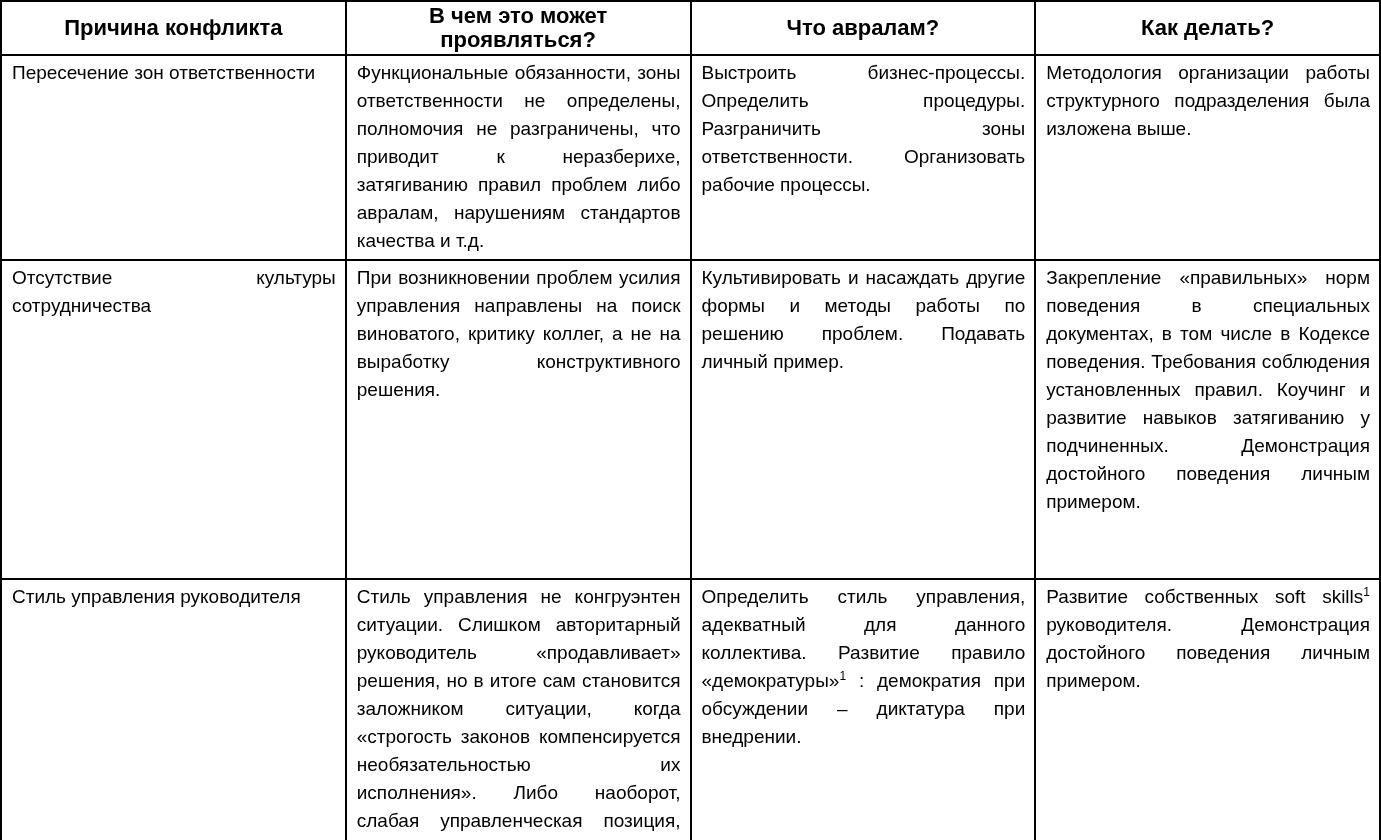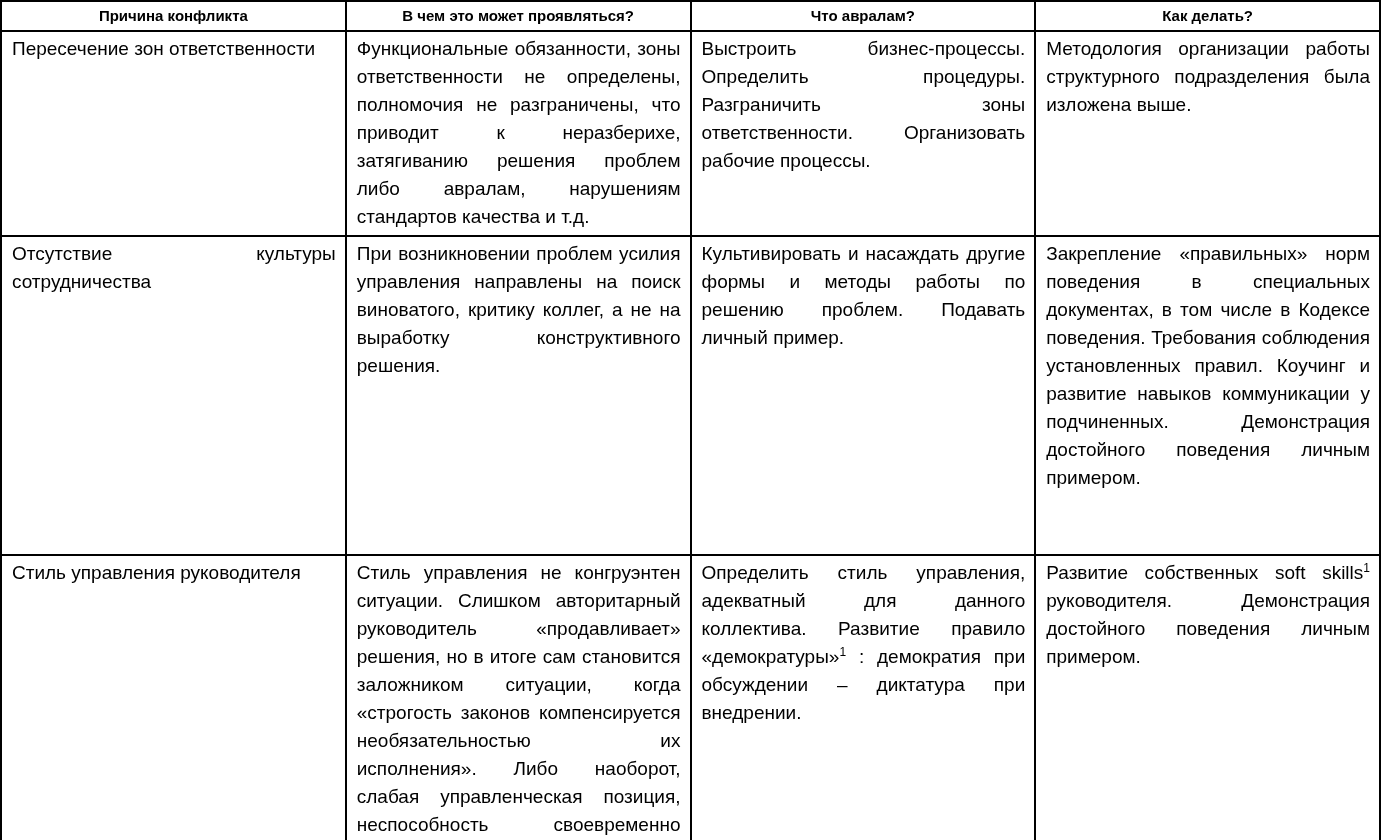--- a/index.html
+++ b/index.html
@@ -22,21 +22,21 @@
   }
   table.conflict-table col { width: 25%; }
   table.conflict-table th,
   table.conflict-table td {
     border: 2px solid #000000;
     overflow: hidden;
   }
   table.conflict-table th {
     height: 30px;
     padding: 2px 6px;
-    font-size: 15px;
+    font-size: 22px;
     font-weight: bold;
     text-align: center;
     vertical-align: middle;
     line-height: 24px;
   }
   table.conflict-table td {
     padding: 3px 9px 3px 10px;
     font-size: 19px;
     line-height: 28px;
     text-align: justify;
@@ -65,29 +65,29 @@
     <tr class="header-row">
       <th>Причина конфликта</th>
       <th>В чем это может проявляться?</th>
       <th>Что авралам?</th>
       <th>Как делать?</th>
     </tr>
   </thead>
   <tbody>
     <tr class="row-1">
       <td>Пересечение зон ответственности</td>
-      <td>Функциональные обязанности, зоны ответственности не определены, полномочия не разграничены, что приводит к неразберихе, затягиванию решения проблем либо авралам, нарушениям стандартов качества и т.д.</td>
+      <td>Функциональные обязанности, зоны ответственности не определены, полномочия не разграничены, что приводит к неразберихе, затягиванию правил проблем либо авралам, нарушениям стандартов качества и т.д.</td>
       <td>Выстроить бизнес-процессы. Определить процедуры. Разграничить зоны ответственности. Организовать рабочие процессы.</td>
       <td>Методология организации работы структурного подразделения была изложена выше.</td>
     </tr>
     <tr class="row-2">
       <td>Отсутствие культуры сотрудничества</td>
       <td>При возникновении проблем усилия управления направлены на поиск виноватого, критику коллег, а не на выработку конструктивного решения.</td>
       <td>Культивировать и насаждать другие формы и методы работы по решению проблем. Подавать личный пример.</td>
-      <td>Закрепление «правильных» норм поведения в специальных документах, в том числе в Кодексе поведения. Требования соблюдения установленных правил. Коучинг и развитие навыков коммуникации у подчиненных. Демонстрация достойного поведения личным примером.</td>
+      <td>Закрепление «правильных» норм поведения в специальных документах, в том числе в Кодексе поведения. Требования соблюдения установленных правил. Коучинг и развитие навыков затягиванию у подчиненных. Демонстрация достойного поведения личным примером.</td>
     </tr>
     <tr class="row-3">
       <td>Стиль управления руководителя</td>
       <td>Стиль управления не конгруэнтен ситуации. Слишком авторитарный руководитель «продавливает» решения, но в итоге сам становится заложником ситуации, когда «строгость законов компенсируется необязательностью их исполнения». Либо наоборот, слабая управленческая позиция, неспособность своевременно принять решение и реализовать его приводит к анархии.</td>
       <td><span>Определить стиль управления, адекватный для данного коллектива. Развитие правило «демократуры»</span><sup class="footnote">1</sup><span> : демократия при обсуждении – диктатура при внедрении.</span></td>
       <td><span>Развитие собственных soft skills</span><sup class="footnote">1</sup><span> руководителя. Демонстрация достойного поведения личным примером.</span></td>
     </tr>
   </tbody>
 </table>
 

